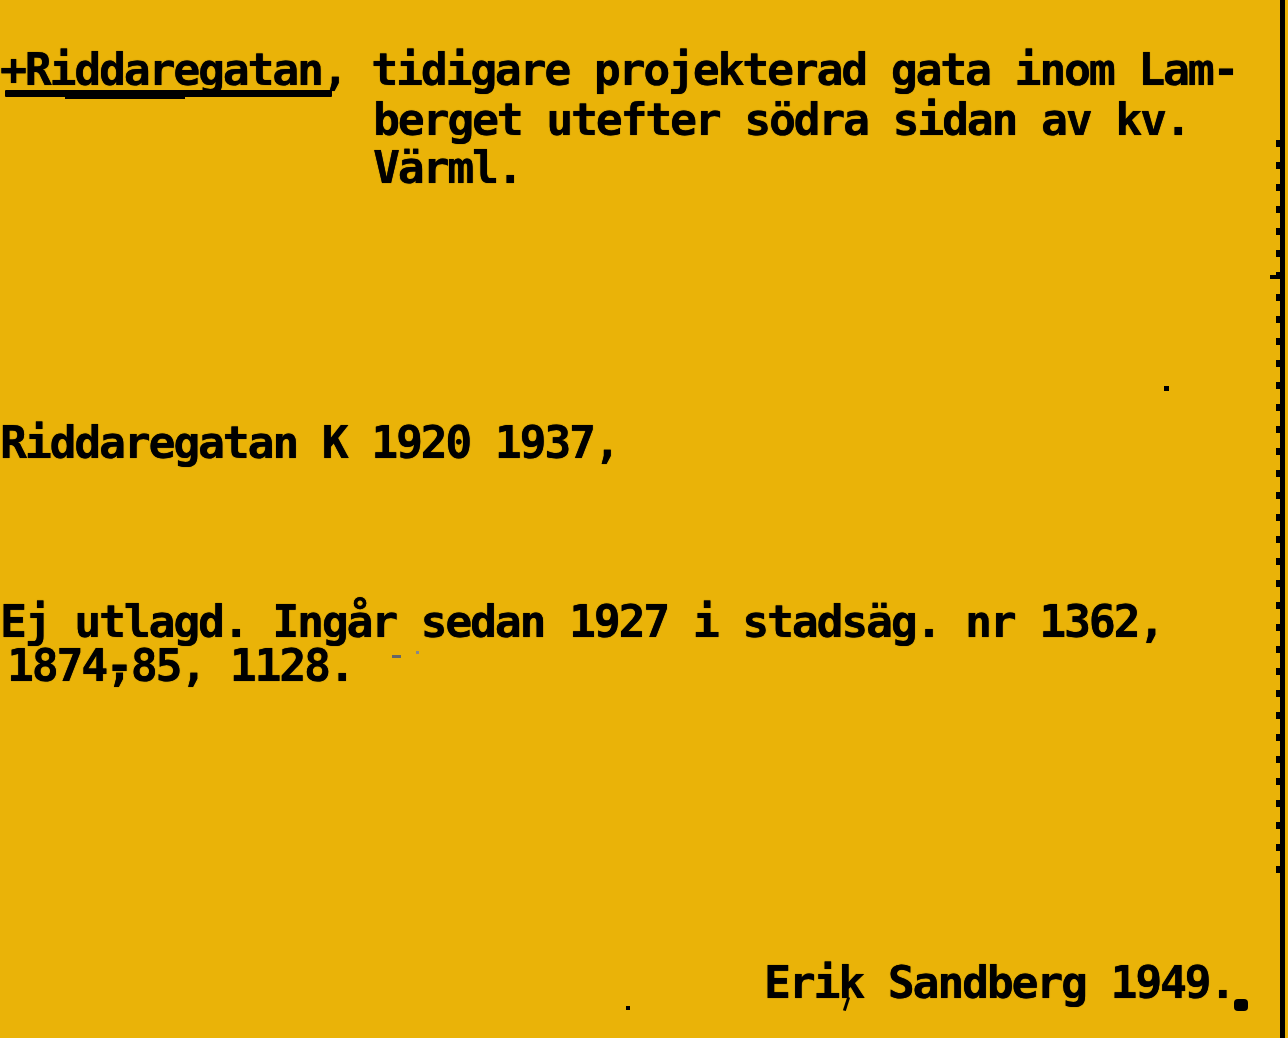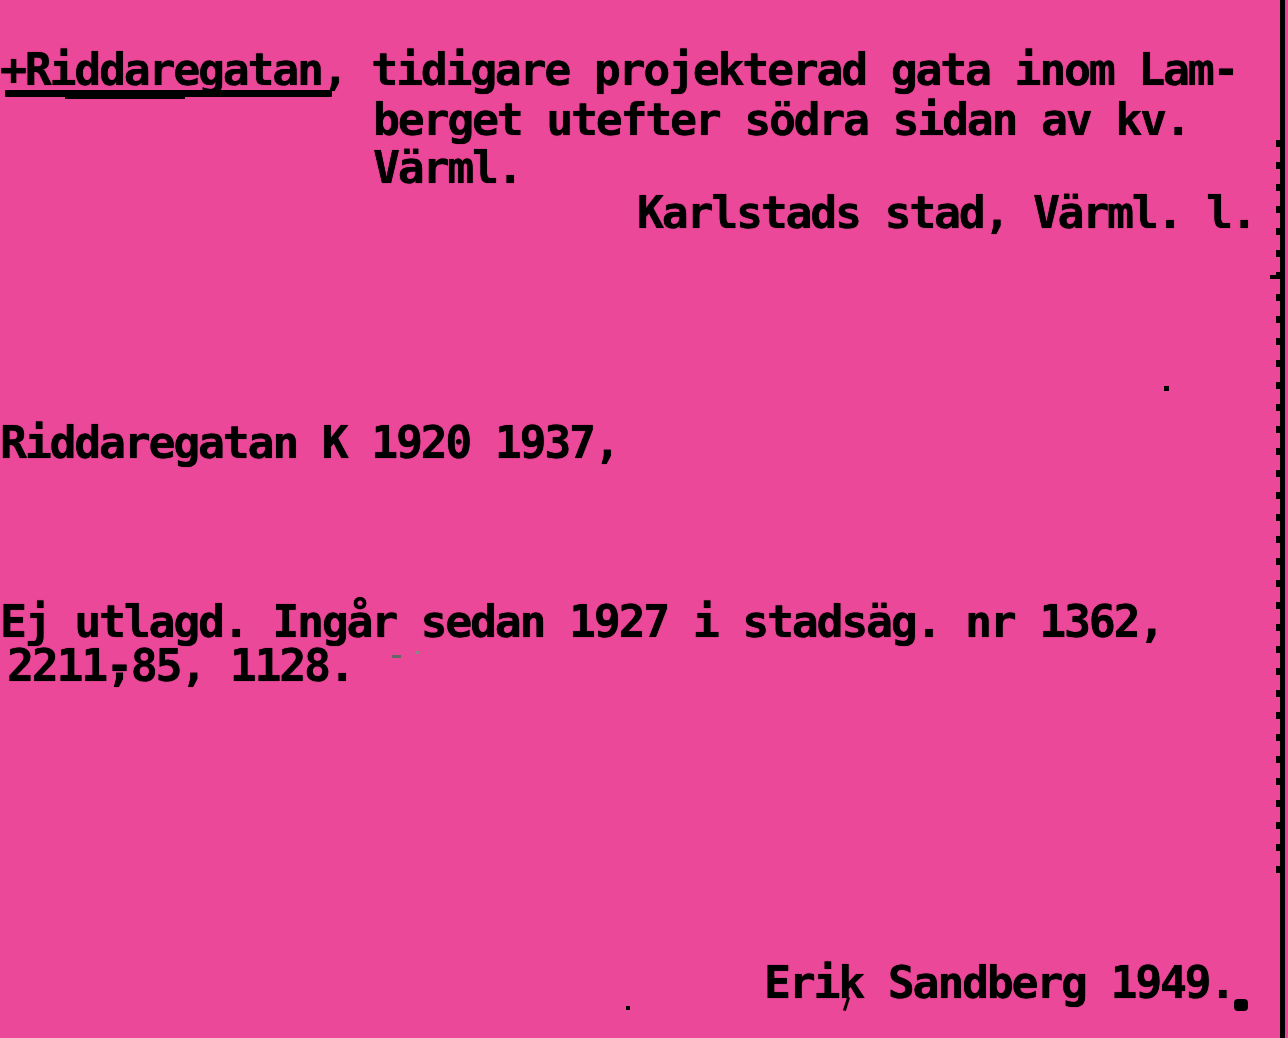--- a/index.html
+++ b/index.html
@@ -4,21 +4,21 @@
 <style>
   html, body {
     margin: 0;
     padding: 0;
     background: #ffffff;
   }
   .card {
     position: relative;
     width: 1288px;
     height: 1038px;
-    background: #ec4899;
+    background: #eab308;
     overflow: hidden;
     font-family: "DejaVu Sans Mono", "Liberation Mono", monospace;
     font-weight: bold;
     font-size: 45px;
     letter-spacing: -2.35px;
     color: #000000;
     white-space: pre;
   }
   .line {
     position: absolute;
@@ -97,27 +97,26 @@
 <div class="card">
 
   <div class="line l1"><span>+</span><span>Riddaregatan</span><span>, tidigare projekterad gata inom Lam-</span></div>
 
   <div class="headword-underline"></div>
 
   <div class="line l2">berget utefter södra sidan av kv.</div>
 
   <div class="line l3">Värml.</div>
 
-  <div class="line l4">Karlstads stad, Värml. l.</div>
 
   <div class="line l5">Riddaregatan K 1920 1937,</div>
 
   <div class="line l6">Ej utlagd. Ingår sedan 1927 i stadsäg. nr 1362,</div>
 
-  <div class="line l7"><span>2211</span><span class="ovr-comma">,</span><span class="ovr-dash">-</span><span>85, 1128.</span></div>
+  <div class="line l7"><span>1874</span><span class="ovr-comma">,</span><span class="ovr-dash">-</span><span>85, 1128.</span></div>
 
   <div class="line l8">Erik Sandberg 1949.</div>
 
   <div class="scan-edge"></div>
   <div class="scan-edge-dashes"></div>
   <div class="scan-edge-tick"></div>
 
   <div class="speck spk-mid"></div>
   <div class="speck spk-bottom"></div>
   <div class="speck spk-corner"></div>

